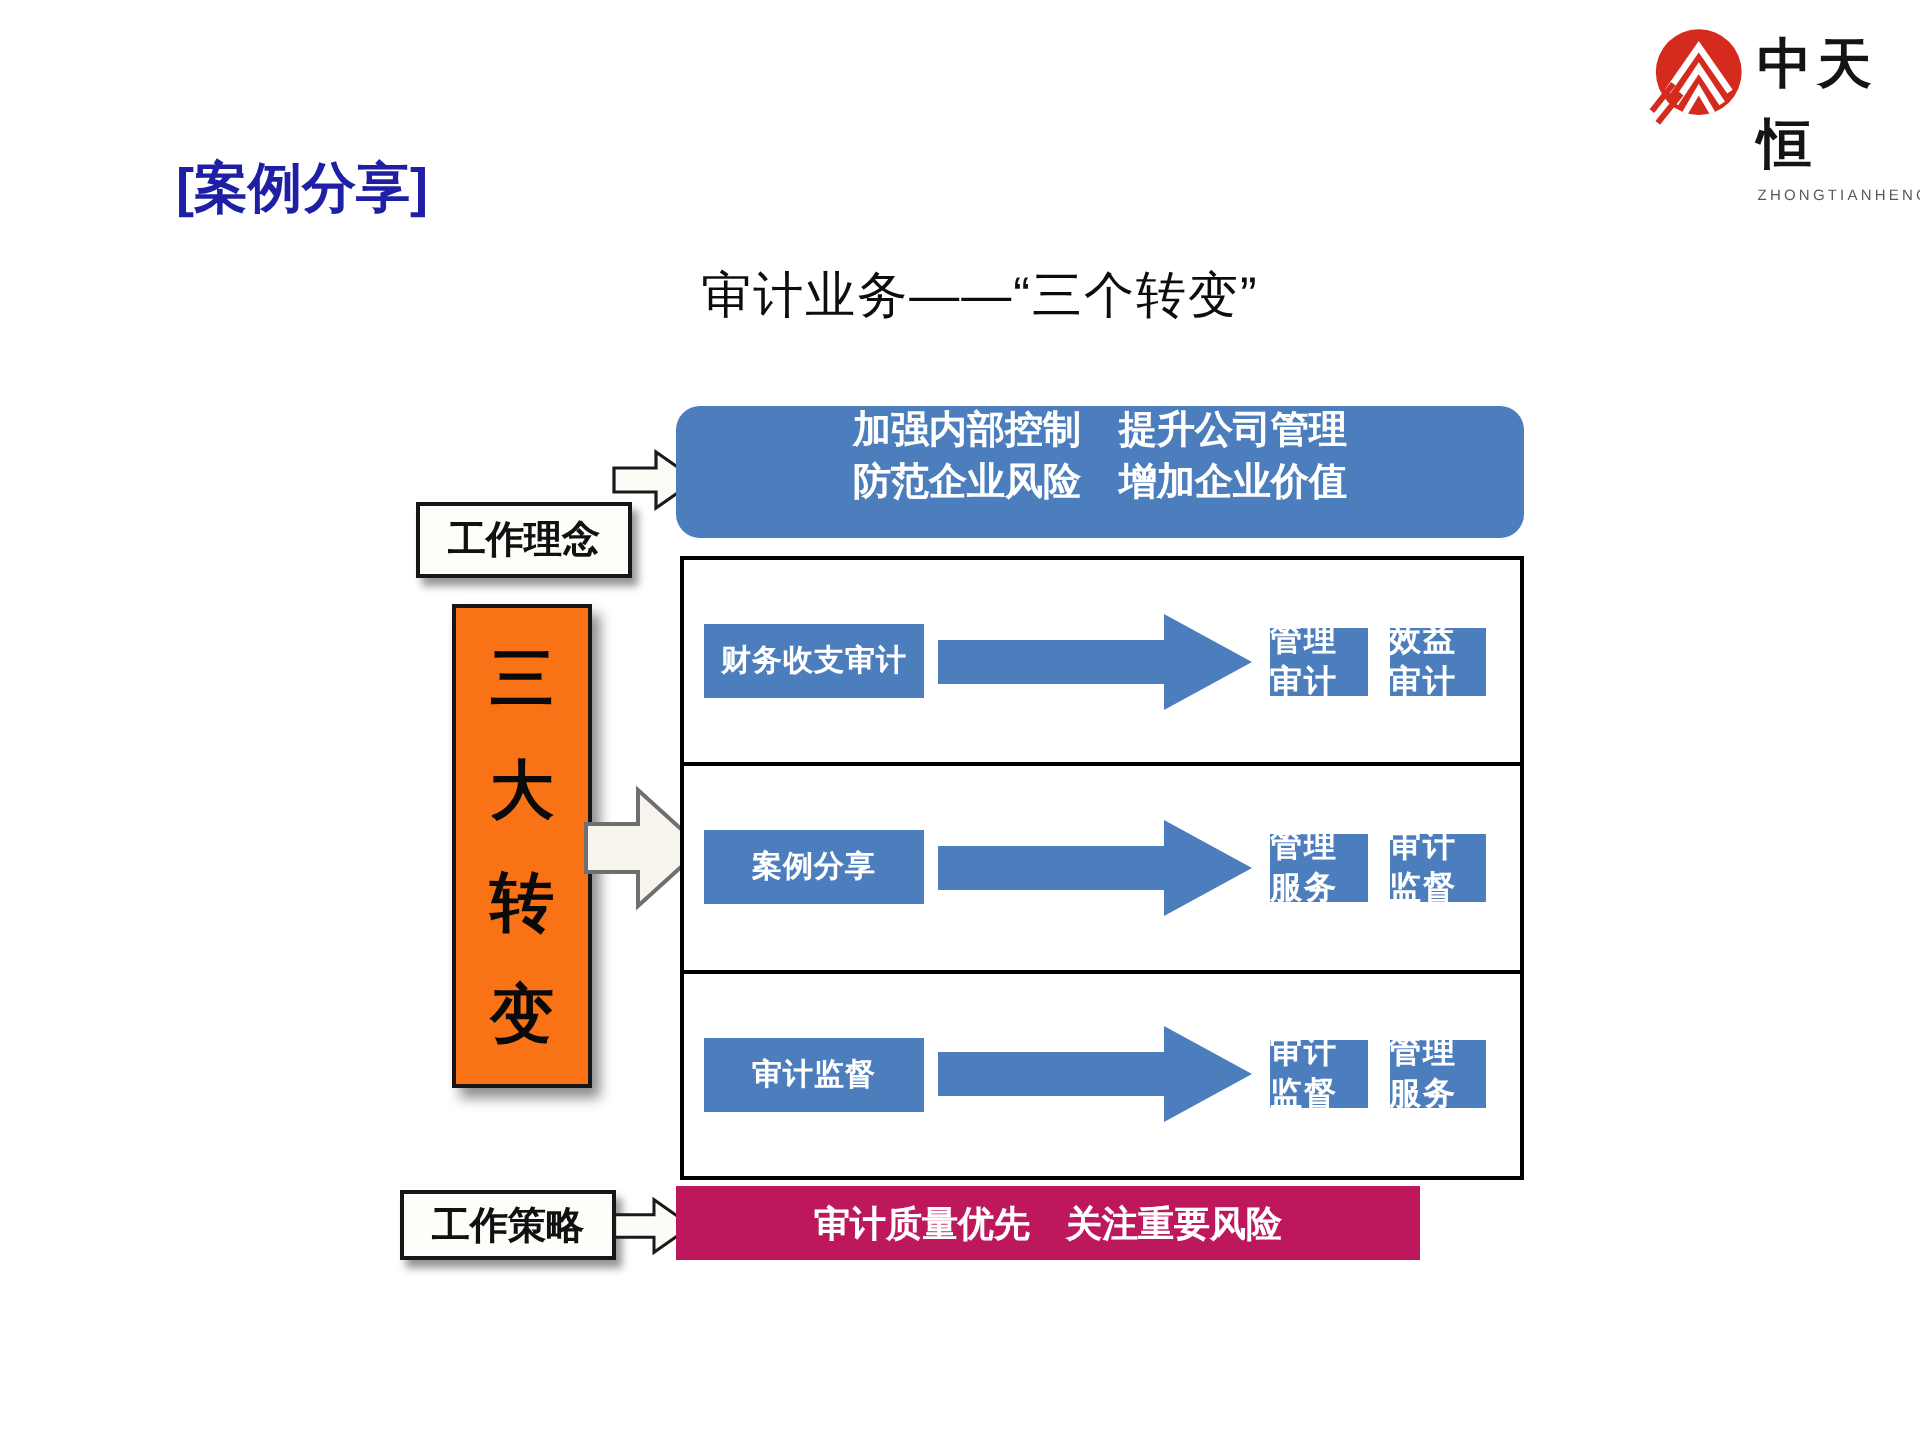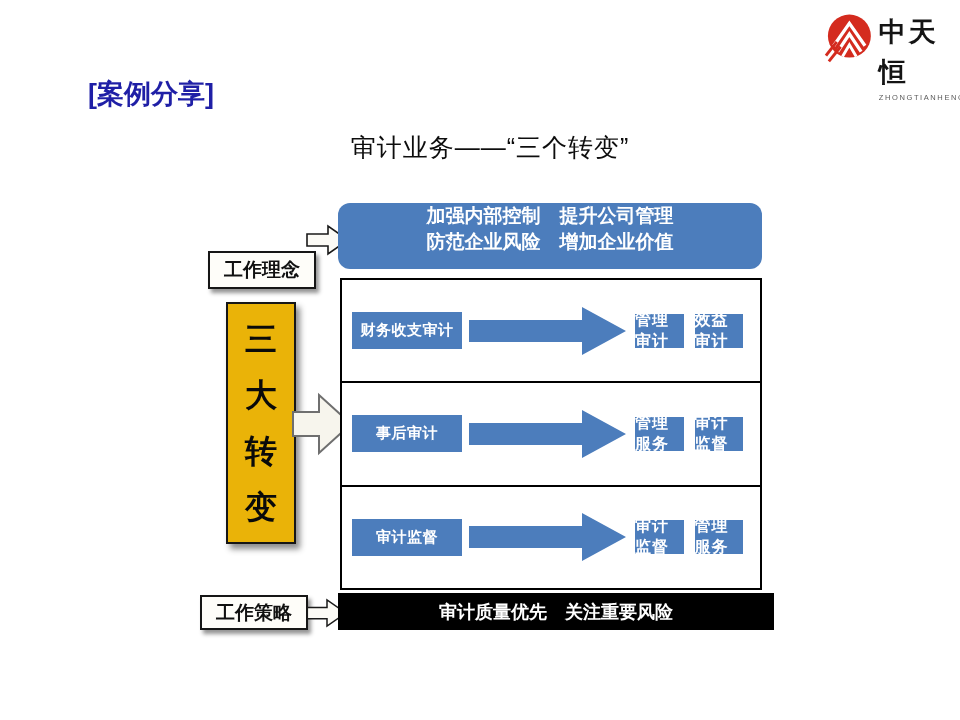--- a/index.html
+++ b/index.html
@@ -29,21 +29,21 @@
   
   .label-box {
     position:absolute; background:#fefdf9; border:2px solid #161616;
     box-shadow:3px 4px 4px rgba(0,0,0,0.42);
     display:flex; align-items:center; justify-content:center;
     font-weight:bold; color:#111;
   }
   .label-box.small { width:108px; height:38px; font-size:19px; }
   .big-vertical {
     left:226px; top:302px; width:70px; height:242px;
-    background:#eab308; box-shadow:4px 5px 6px rgba(0,0,0,0.45);
+    background:#f97316; box-shadow:4px 5px 6px rgba(0,0,0,0.45);
   }
   .big-vertical .vtext {
     width:36px; font-size:32px; line-height:56px; text-align:center;
     word-break:break-all; font-weight:bold; color:#0a0a0a;
   }
 
   
   .outline-arrow { position:absolute; }
   .big-outline-arrow { position:absolute; left:292px; top:390px; }
 
@@ -77,22 +77,22 @@
     margin-left:auto; width:108px; display:flex; flex-direction:row; gap:11px;
   }
   .target-box {
     height:34px; background:#4c7dbc;
     display:flex; align-items:center; justify-content:center;
     color:#fff; font-weight:bold; font-size:16px; letter-spacing:1px;
   }
 
   
   .strategy-bar {
-    position:absolute; left:338px; top:593px; width:436px; height:37px;
-    background:#000000; display:flex; align-items:center; justify-content:center;
+    position:absolute; left:338px; top:593px; width:372px; height:37px;
+    background:#be185d; display:flex; align-items:center; justify-content:center;
     color:#fff; font-weight:bold; font-size:18px; white-space:pre;
   }
 </style>
 </head>
 <body>
 
 <div class="slide">
 
   <div class="logo">
     <svg class="logo-mark" viewBox="0 0 50 52">
@@ -145,21 +145,21 @@
           <span>管理审计</span>
         </div>
         <div class="target-box">
           <span>效益审计</span>
         </div>
       </div>
     </div>
 
     <div class="flow-row">
       <div class="source-box">
-        <span>事后审计</span>
+        <span>案例分享</span>
       </div>
       <svg class="blue-arrow" width="158" height="50" viewBox="0 0 158 50">
         <polygon points="0,14 113,14 113,1 157,25 113,49 113,36 0,36" fill="#4c7dbc"></polygon>
       </svg>
       <div class="target-stack">
         <div class="target-box">
           <span>管理服务</span>
         </div>
         <div class="target-box">
           <span>审计监督</span>

